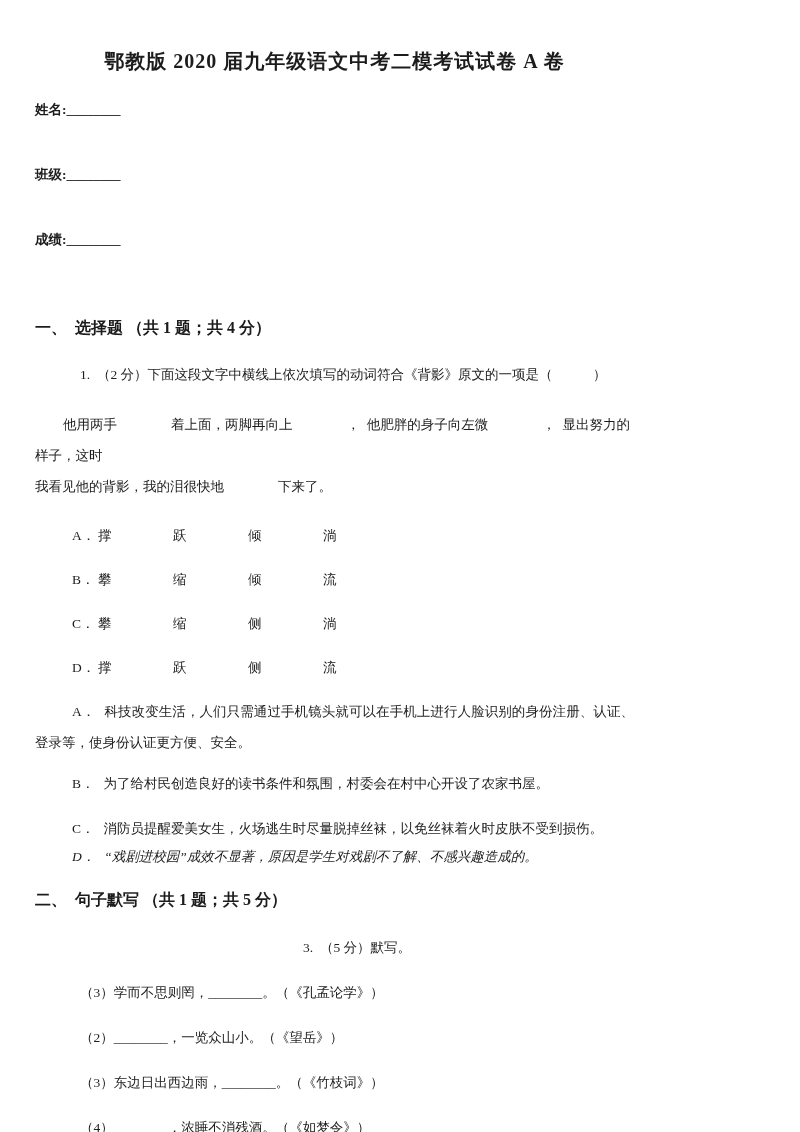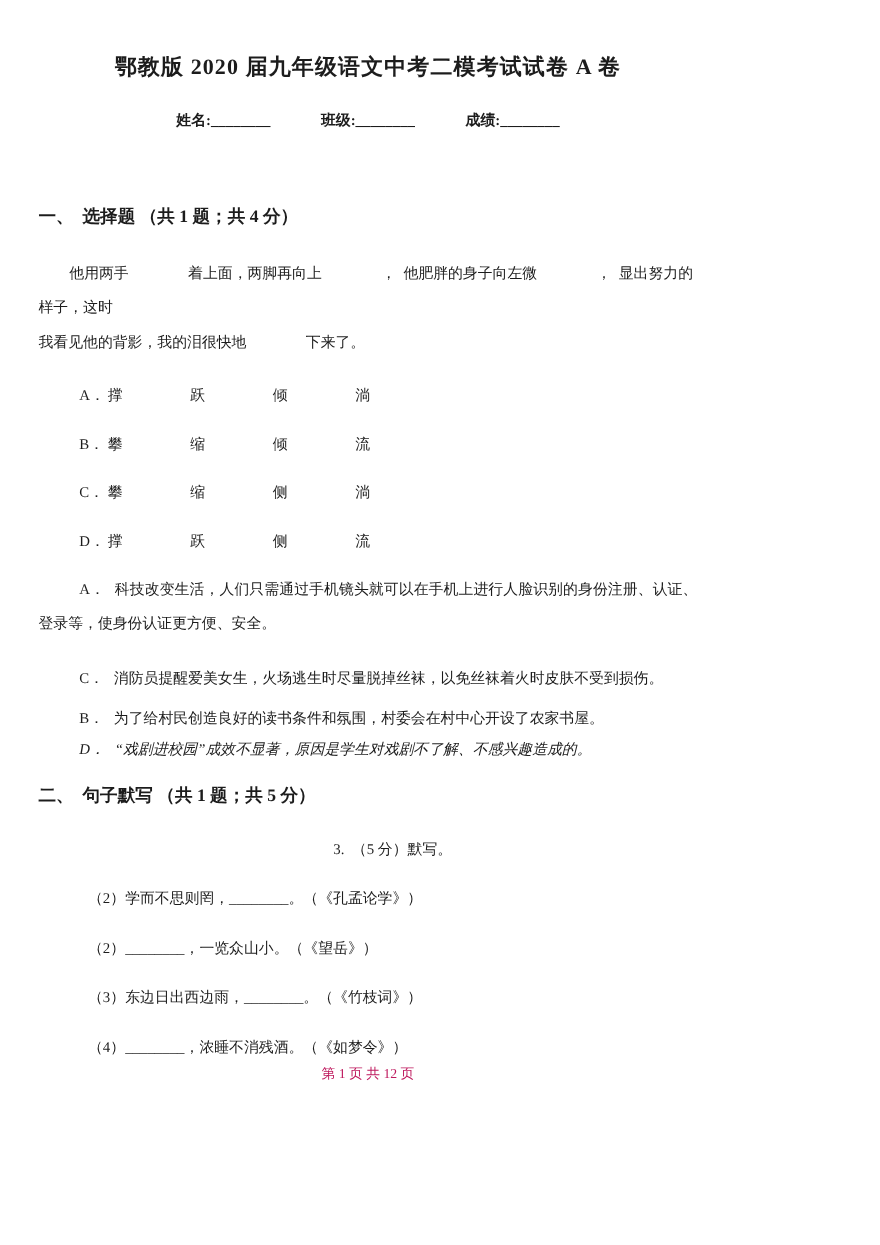--- a/index.html
+++ b/index.html
@@ -9,21 +9,21 @@
     font-family:"Liberation Serif","DejaVu Serif",serif;
     font-size:13.5px;position:relative;overflow:hidden;
   }
   p,h1,h2{margin:0;padding:0;}
   .title{
     margin-top:46px;font-size:20px;line-height:30px;font-weight:700;
     text-align:center;letter-spacing:1px;
   }
   .fields{
     margin-top:24px;display:flex;justify-content:center;gap:46px;
-    font-weight:700;line-height:19px;
+    font-weight:700;line-height:19px;flex-direction:column;
   }
   .field{white-space:nowrap;}
   .field .blank{font-weight:700;}
   .sec-heading{font-size:16px;line-height:22px;font-weight:700;white-space:pre-wrap;}
   .h-sec1{margin-top:68px;}
   .h-sec2{margin-top:22px;}
   .stem{margin-left:45px;line-height:20px;white-space:pre-wrap;}
   .stem1{margin-top:26px;}
   .stem2{margin-top:24px;}
   .stem3{margin-top:27px;text-align:center;}
@@ -50,20 +50,21 @@
   <h1 class="title">鄂教版 2020 届九年级语文中考二模考试试卷 A 卷</h1>
 
   <div class="fields">
     <span class="field"><span>姓名:</span><span class="blank">________</span></span>
     <span class="field"><span>班级:</span><span class="blank">________</span></span>
     <span class="field"><span>成绩:</span><span class="blank">________</span></span>
   </div>
 
   <h2 class="sec-heading h-sec1">一、  选择题 （共 1 题；共 4 分）</h2>
 
+  <p class="stem stem1">1.  （2 分）下面这段文字中横线上依次填写的动词符合《背影》原文的一项是（　　　）</p>
 
   <div class="passage">
     <p class="first">他用两手　　　　着上面，两脚再向上　　　　，  他肥胖的身子向左微　　　　，  显出努力的样子，这时</p>
     <p>我看见他的背影，我的泪很快地　　　　下来了。</p>
   </div>
 
   <div class="choice-row">
     <span class="choice-letter">A．</span>
     <span class="choice-word">撑</span>
     <span class="choice-word">跃</span>
@@ -87,28 +88,28 @@
   <div class="choice-row">
     <span class="choice-letter">D．</span>
     <span class="choice-word">撑</span>
     <span class="choice-word">跃</span>
     <span class="choice-word">侧</span>
     <span class="choice-word">流</span>
   </div>
 
 
   <p class="opt optA"><span class="letter">A．</span><span>科技改变生活，人们只需通过手机镜头就可以在手机上进行人脸识别的身份注册、认证、登录等，使身份认证更方便、安全。</span></p>
+  <p class="opt optB"><span class="letter">B．</span><span>为了给村民创造良好的读书条件和氛围，村委会在村中心开设了农家书屋。</span></p>
   <p class="opt optC"><span class="letter">C．</span><span>消防员提醒爱美女生，火场逃生时尽量脱掉丝袜，以免丝袜着火时皮肤不受到损伤。</span></p>
-  <p class="opt optB"><span class="letter">B．</span><span>为了给村民创造良好的读书条件和氛围，村委会在村中心开设了农家书屋。</span></p>
   <p class="opt optD"><span class="letter">D．</span><span>“戏剧进校园”成效不显著，原因是学生对戏剧不了解、不感兴趣造成的。</span></p>
 
   <h2 class="sec-heading h-sec2">二、  句子默写 （共 1 题；共 5 分）</h2>
 
   <p class="stem stem3">3.  （5 分）默写。</p>
 
-  <p class="item">（2）学而不思则罔，________。（《孔孟论学》）</p>
+  <p class="item">（3）学而不思则罔，________。（《孔孟论学》）</p>
   <p class="item">（2）________，一览众山小。（《望岳》）</p>
   <p class="item">（3）东边日出西边雨，________。（《竹枝词》）</p>
   <p class="item">（4）________，浓睡不消残酒。（《如梦令》）</p>
 
   <p class="footer">第 1 页 共 12 页</p>
 
 </div>
 
 </body></html>

